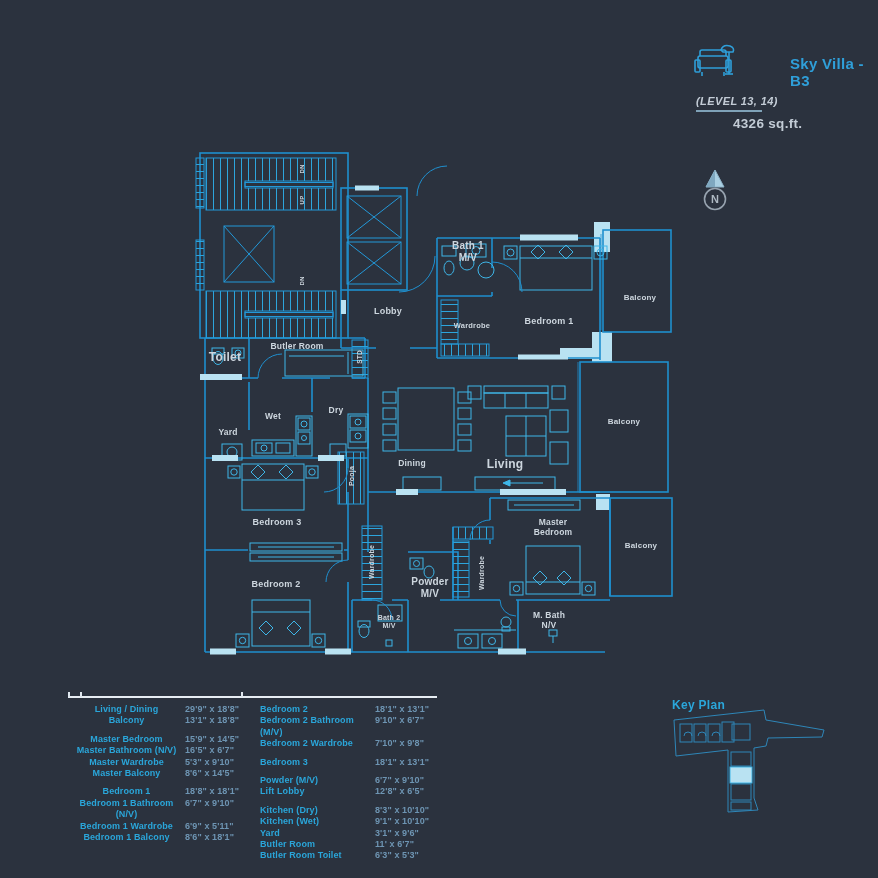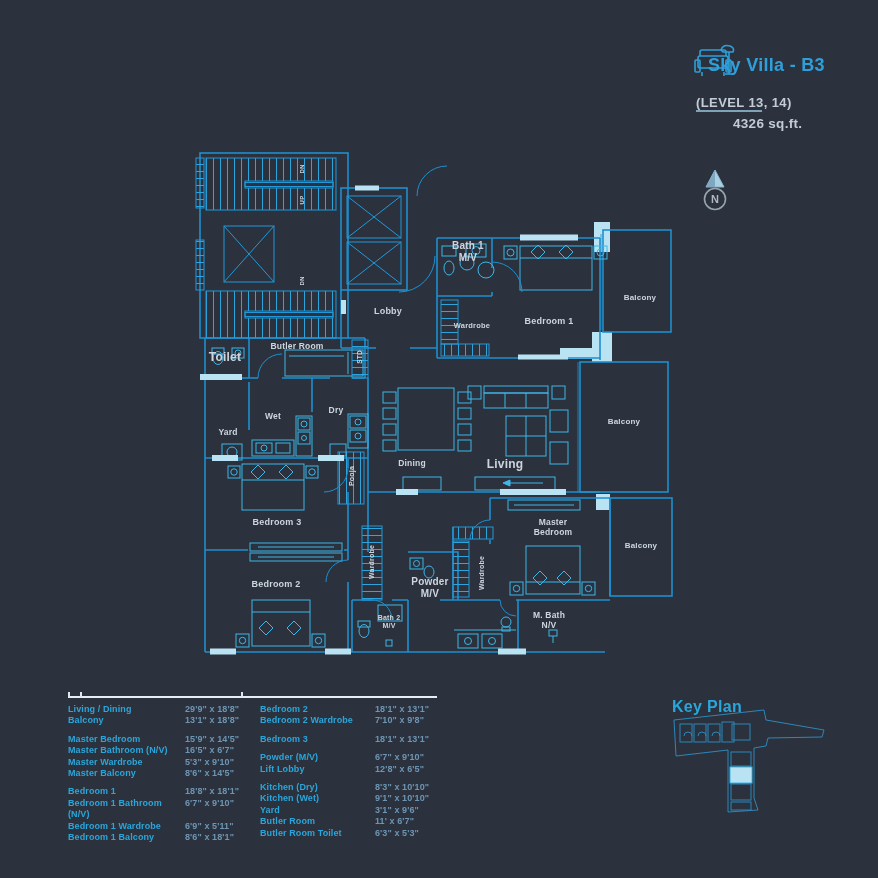--- a/index.html
+++ b/index.html
@@ -3,50 +3,50 @@
 <meta charset="utf-8">
 <style>
   html,body{margin:0;padding:0;}
   body{
     width:878px;height:878px;position:relative;overflow:hidden;
     background:#2b323e;
     font-family:"Liberation Sans", sans-serif;
   }
   
   .hdr-icon{position:absolute;left:694px;top:42px;}
-  .hdr-title{position:absolute;left:708px;top:55px;font-size:18px;font-weight:bold;
+  .hdr-title{position:absolute;left:790px;top:55px;font-size:15px;font-weight:bold;
     color:#2f9fd9;letter-spacing:.3px;}
-  .hdr-level{position:absolute;left:696px;top:95px;font-size:13px;font-weight:bold;
-    color:#c3ccd6;letter-spacing:.4px;}
+  .hdr-level{position:absolute;left:696px;top:95px;font-size:11px;font-weight:bold;
+    color:#c3ccd6;letter-spacing:.4px;font-style:italic;}
   .hdr-rule{position:absolute;left:696px;top:110px;width:66px;height:2px;background:#7fa2b8;}
   .hdr-area{position:absolute;left:733px;top:116px;font-size:13.5px;font-weight:bold;
     color:#c3ccd6;letter-spacing:.3px;}
   .north{position:absolute;left:699px;top:167px;}
   
   #plan-svg{position:absolute;left:190px;top:145px;}
   #plan-labels{position:absolute;left:0;top:0;width:878px;height:878px;pointer-events:none;}
   .plan-label{
     position:absolute;transform:translate(-50%,-50%);
     color:#cdd6de;font-size:8.5px;line-height:1.18;text-align:center;
     white-space:pre-line;letter-spacing:.2px;font-weight:bold;
   }
   .plan-label.vertical{transform:translate(-50%,-50%) rotate(-90deg);white-space:nowrap;}
   
   .tbl-rule{position:absolute;left:68px;top:696px;width:369px;height:1.6px;background:#e7edf3;}
   .tbl-tick{position:absolute;top:692px;width:1.5px;height:5px;background:#dfe7ee;}
   .legend-col{position:absolute;top:704px;}
-  .legend-col.left{left:68px;width:185px;}
+  .legend-col.left{left:68px;width:185px;text-align:center;}
   .legend-col.right{left:260px;width:186px;}
   .legend-group{margin-bottom:7px;}
   .legend-row{display:flex;font-size:9px;line-height:11.4px;font-weight:bold;letter-spacing:.1px;}
   .legend-row .lname{color:#2aa6da;flex:0 0 117px;}
   .legend-col.right .legend-row .lname{flex-basis:115px;}
   .legend-row .ldim{color:#6e95b3;white-space:nowrap;}
   
-  .keyplan-title{position:absolute;left:672px;top:698px;font-size:16px;font-weight:bold;
+  .keyplan-title{position:absolute;left:672px;top:698px;font-size:12px;font-weight:bold;
     color:#2aa6da;letter-spacing:.3px;}
   #keyplan-svg{position:absolute;left:664px;top:706px;}
 </style>
 </head>
 <body>
 
 <div class="hdr-icon">
   <svg width="46" height="38" viewBox="0 0 46 38" fill="none" stroke="#2f9fd9" stroke-width="1.6">
     <path d="M27,8 q2,-6 9,-4 q5,2 3,6 l-10,0 z"></path>
     <line x1="35" y1="10" x2="35" y2="28"></line>
@@ -392,20 +392,24 @@
       </div>
     </div>
   </div>
 <div class="legend-col right" id="legend-right">
     <div class="legend-group">
       <div class="legend-row">
         <span class="lname">Bedroom 2</span>
         <span class="ldim">18'1" x 13'1"</span>
       </div>
       <div class="legend-row">
+        <span class="lname">Bedroom 2 Bathroom (M/V)</span>
+        <span class="ldim">9'10" x 6'7"</span>
+      </div>
+      <div class="legend-row">
         <span class="lname">Bedroom 2 Wardrobe</span>
         <span class="ldim">7'10" x 9'8"</span>
       </div>
     </div>
     <div class="legend-group">
       <div class="legend-row">
         <span class="lname">Bedroom 3</span>
         <span class="ldim">18'1" x 13'1"</span>
       </div>
     </div>

